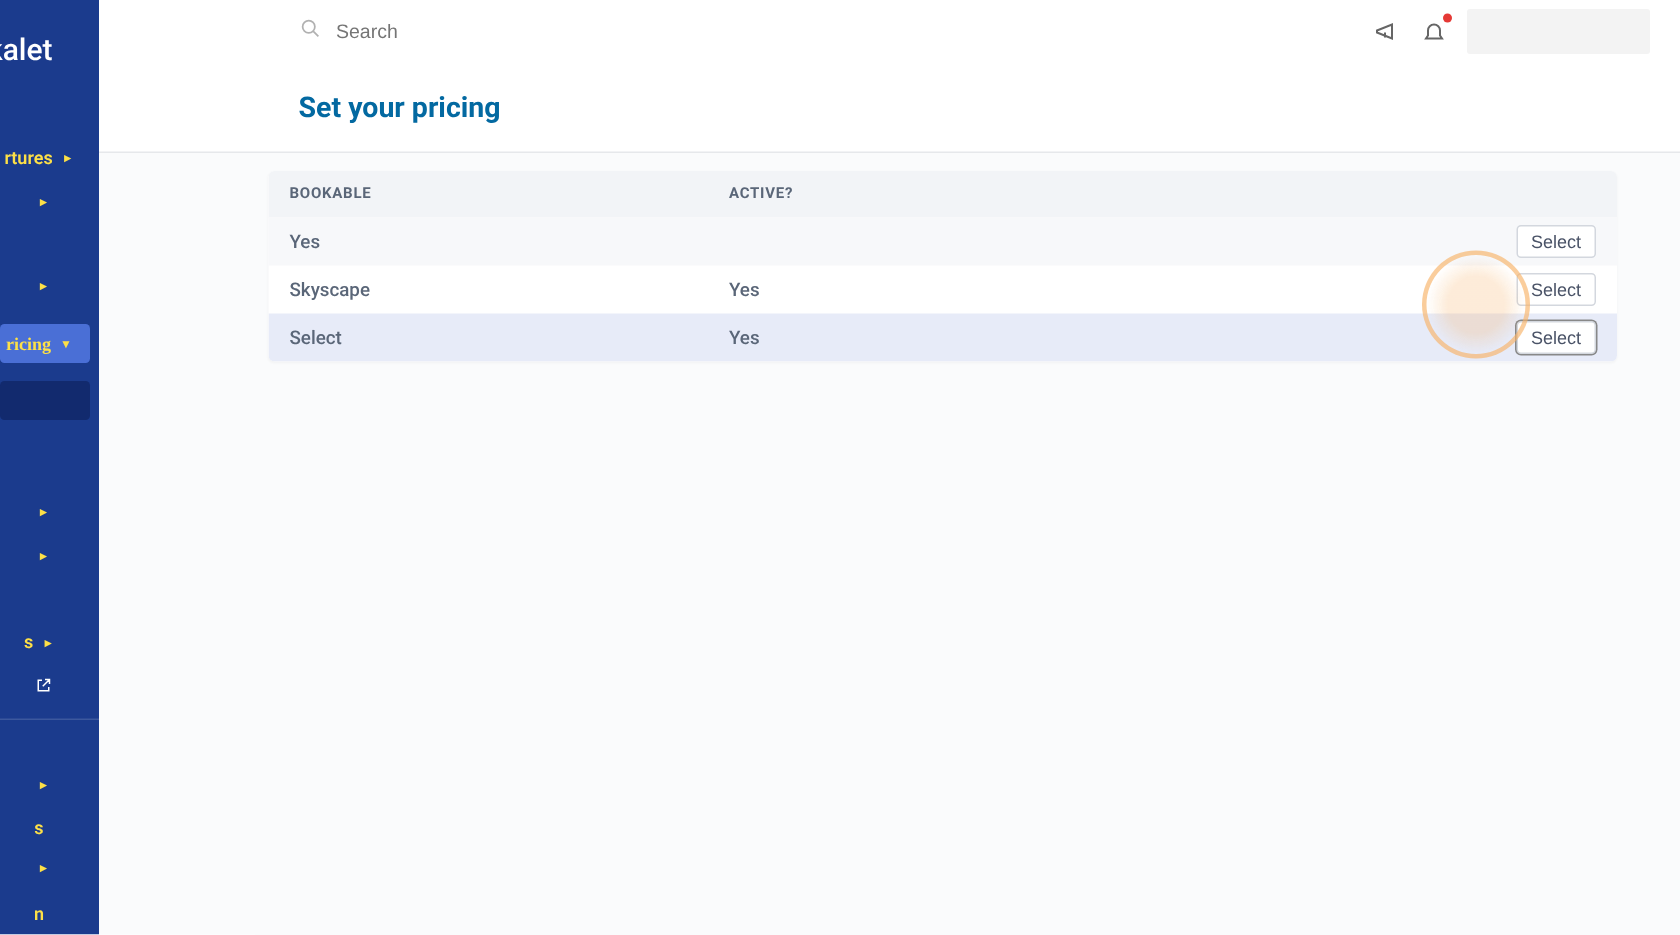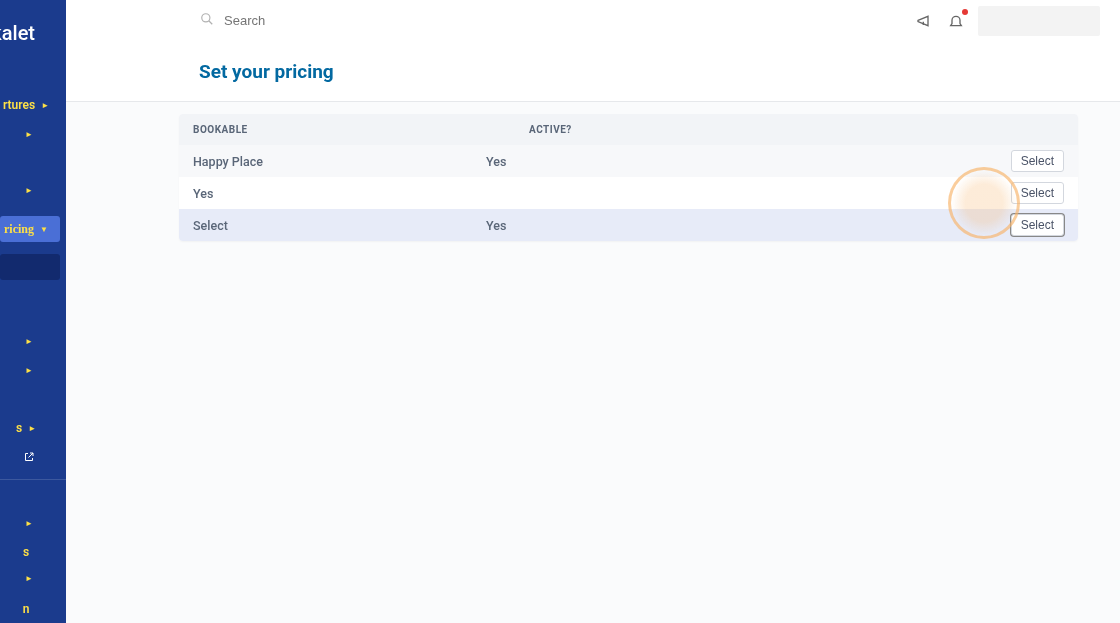--- a/index.html
+++ b/index.html
@@ -158,21 +158,20 @@
     overflow: hidden;
   }
   .table-header {
     display: flex;
     background: #f2f4f7;
     font-size: 10px;
     font-weight: 700;
     letter-spacing: 0.5px;
     color: #5a6678;
     padding: 10px 14px;
-    gap: 43px;
   }
   .col-bookable { flex: 0 0 293px; }
   .col-active   { flex: 0 0 248px; }
   .col-draft    { flex: 1; }
   .col-select   { flex: 0 0 50px; text-align: right; text-decoration: underline; }
 
   .table-row {
     display: flex;
     align-items: center;
     padding: 5px 14px;
@@ -312,26 +311,26 @@
 
   <div class="content">
     <div class="card">
       <div class="table-header">
         <div class="col-bookable">BOOKABLE</div>
         <div class="col-active">ACTIVE?</div>
         <div class="col-select"></div>
       </div>
       <div id="table-body">
           <div class="table-row">
-            <div class="col-bookable">Happy Place</div>
             <div class="col-active">Yes</div>
             <div class="col-draft"></div>
             <div class="col-select"><button class="select-btn">Select</button></div>
           </div>
           <div class="table-row">
+            <div class="col-bookable">Skyscape</div>
             <div class="col-active">Yes</div>
             <div class="col-draft"></div>
             <div class="col-select"><button class="select-btn">Select</button></div>
           </div>
           <div class="table-row highlight">
             <div class="col-bookable">Select</div>
             <div class="col-active">Yes</div>
             <div class="col-draft"></div>
             <div class="col-select"><button class="select-btn focused">Select</button></div>
           </div>

